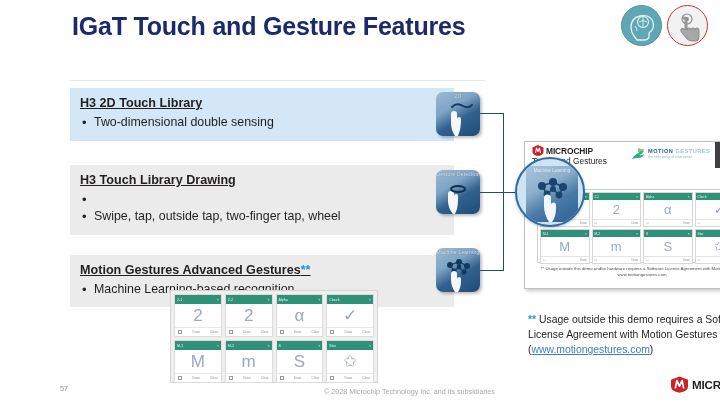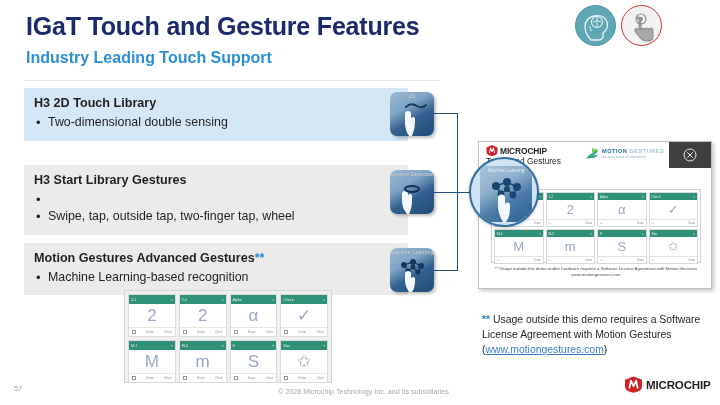--- a/index.html
+++ b/index.html
@@ -3,21 +3,21 @@
 <meta charset="utf-8">
 <style>
   * { margin:0; padding:0; box-sizing:border-box; }
   html,body { width:720px; height:405px; overflow:hidden; }
   body {
     font-family:"Liberation Sans", sans-serif;
     background:#ffffff;
     position:relative;
     color:#231f20;
   }
-  .slide { position:absolute; inset:0; }
+  .slide { position:absolute; inset:0;margin-left:46px; }
 
   
   .title {
     position:absolute; left:26px; top:12px;
     font-size:25px; font-weight:bold; letter-spacing:-0.2px;
     color:#1b2a6b; white-space:nowrap;
   }
   .subtitle {
     position:absolute; left:26px; top:49px;
     font-size:16px; font-weight:bold;
@@ -40,24 +40,24 @@
   }
   .badge svg { display:block; }
 
   
   .block {
     position:absolute; left:24px; width:384px;
     padding:8px 10px 7px 10px;
   }
   .block-1 { top:88px; height:53px; background:#d3e7f7; }
   .block-2 { top:165px; height:70px; background:#ebebeb; }
-  .block-3 { top:243px; height:52px; background:#ebebeb; }
+  .block-3 { top:255px; height:52px; background:#ebebeb; }
   .block h3 {
     font-size:12.6px; font-weight:bold; color:#231f20;
-    line-height:1.25; margin-bottom:2px;
+    line-height:1.25; margin-bottom:2px;text-decoration:underline;
   }
   .block h3 .stars { color:#2b8fd4; font-weight:bold; }
   .bullet {
     display:flex; align-items:flex-start;
     font-size:12.4px; color:#231f20; line-height:1.42;
   }
   .bullet .dot {
     width:14px; flex:0 0 14px; text-align:left;
     font-size:13px; line-height:1.35; padding-left:2px;
   }
@@ -213,21 +213,20 @@
   .foot-logo .fword {
     font-size:11.6px; font-weight:bold; color:#231f20; letter-spacing:-0.2px;
   }
 </style>
 </head>
 <body>
 
 <div class="slide">
 
   <div class="title">IGaT Touch and Gesture Features</div>
-  <div class="subtitle">Industry Leading Touch Support</div>
   <div class="divider"></div>
 
   <div class="badge badge-brain">
     <svg width="39" height="39" viewBox="0 0 39 39">
       <path d="M12 30 q-3 -4 -3 -9 q0 -9 9 -11 q10 -2 13 6 q2 7 -4 11 l0 4 q-1 3 -5 3 l-7 0 z" fill="none" stroke="#e8f4f6" stroke-width="1.3"></path>
       <circle cx="21" cy="16" r="5.5" fill="none" stroke="#e8f4f6" stroke-width="1.1"></circle>
       <path d="M17 16 q4 -3 8 0 M21 11 l0 10" fill="none" stroke="#e8f4f6" stroke-width="0.9"></path>
       <path d="M13 20 q2 2 2 5" fill="none" stroke="#e8f4f6" stroke-width="0.9"></path>
     </svg>
   </div>
@@ -245,21 +244,21 @@
       <span>H3 2D Touch Library</span><span class="stars"></span>
     </h3>
     <div class="bullet">
       <span class="dot">•</span>
       <span>Two-dimensional double sensing</span>
     </div>
   </div>
 
   <div class="block block-2">
     <h3>
-      <span>H3 Start Library Gestures</span><span class="stars"></span>
+      <span>H3 Touch Library Drawing</span><span class="stars"></span>
     </h3>
     <div class="bullet">
       <span class="dot">•</span>
     </div>
     <div class="bullet">
       <span class="dot">•</span>
       <span>Swipe, tap, outside tap, two-finger tap, wheel</span>
     </div>
   </div>
 

